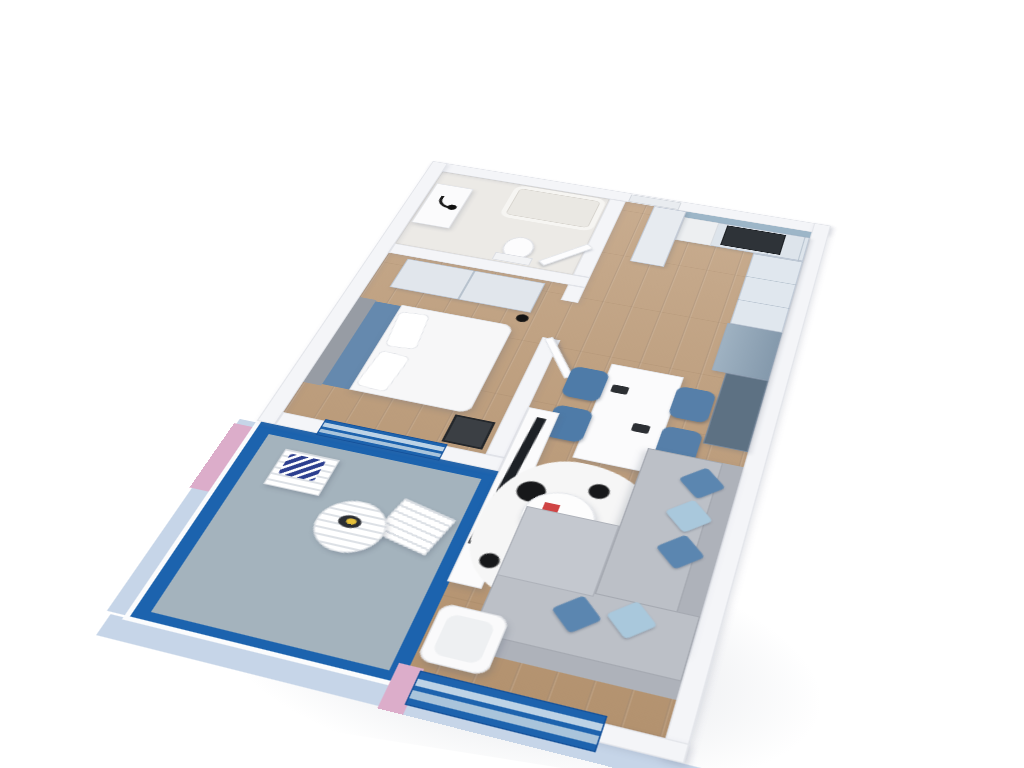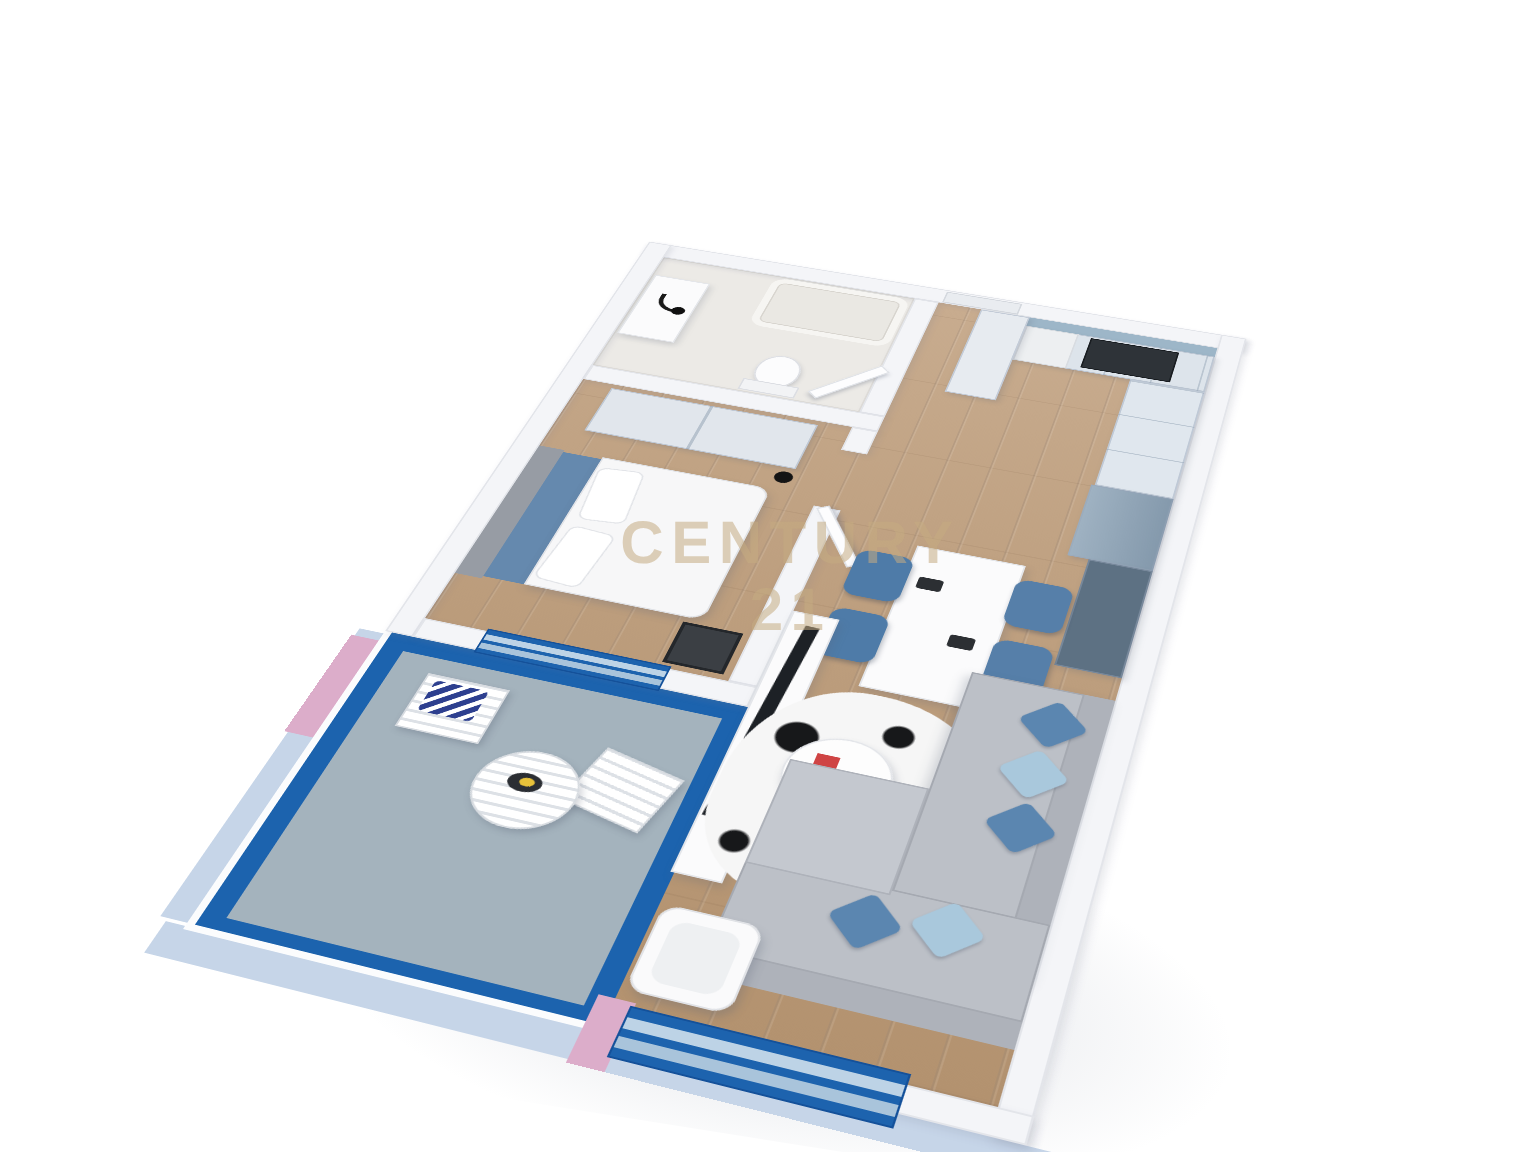--- a/index.html
+++ b/index.html
@@ -125,16 +125,15 @@
     <div class="abs slat" style="left:36px;top:440px;width:46px;height:42px;"></div>
     <div class="abs" style="left:42px;top:444px;width:30px;height:24px;background:repeating-linear-gradient(135deg,#2d3f8f 0 4px,#ffffff 4px 7px);border-radius:3px;"></div>
     <div class="abs slat" style="left:140px;top:470px;width:46px;height:42px;transform:rotate(14deg);"></div>
     <div class="abs slat" style="left:90px;top:478px;width:54px;height:54px;border-radius:50%;"></div>
     <div class="abs" style="left:106px;top:494px;width:18px;height:13px;background:#2b2e33;border-radius:50%;"></div>
     <div class="abs" style="left:112px;top:497px;width:8px;height:6px;background:#e8c23a;border-radius:50%;"></div>
 
   </div>
 
   <div id="watermark" class="abs">
-    <div id="wm-brand">CENTURY 21</div>
   </div>
 
 </div>
 
 </body></html>

